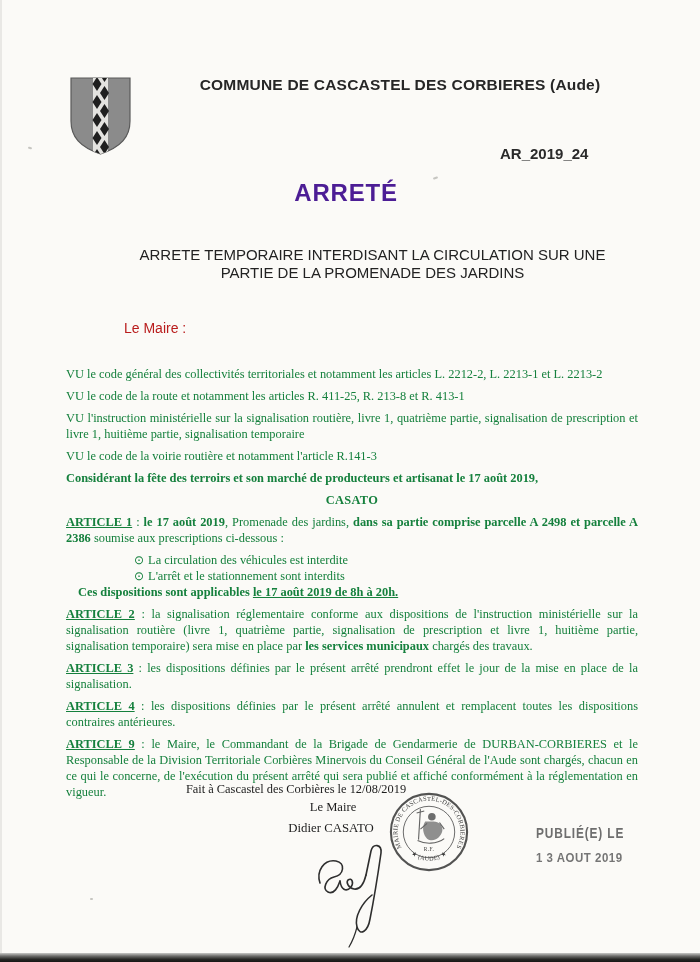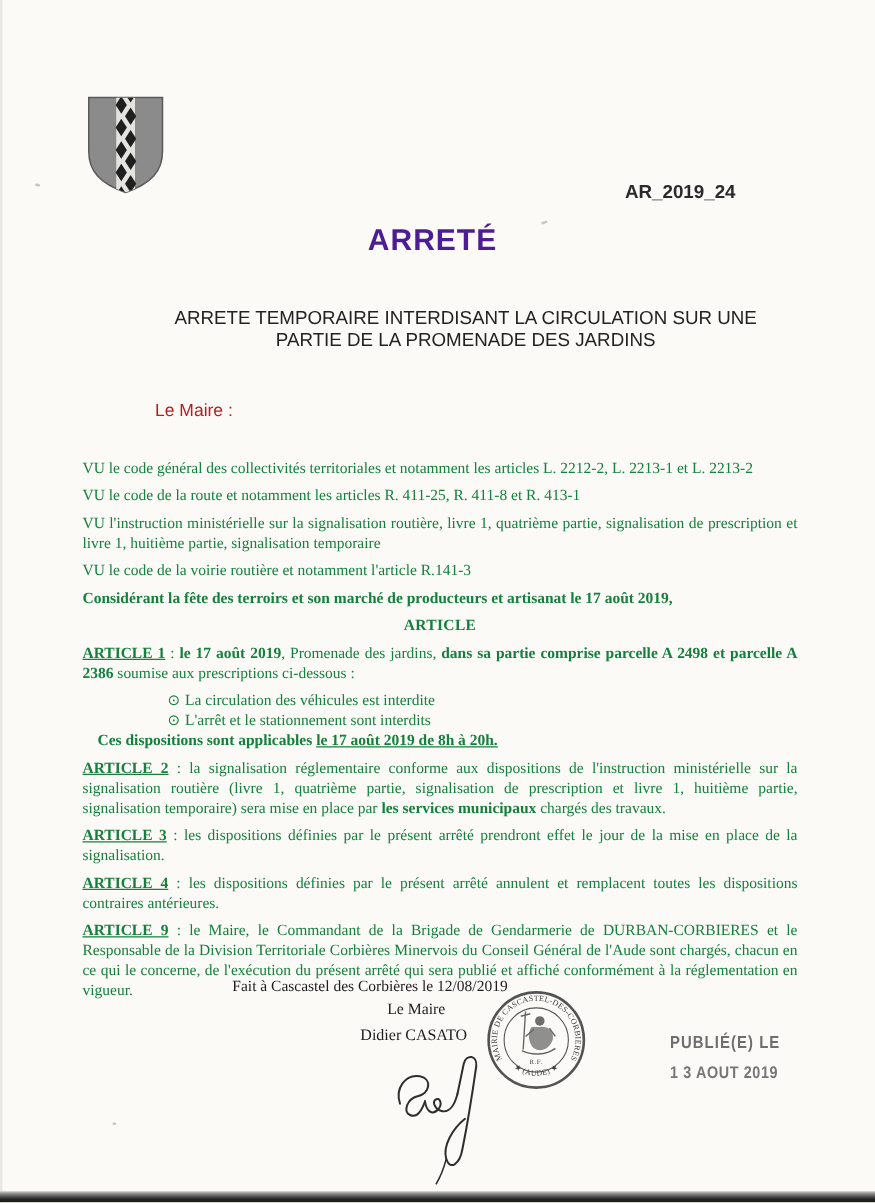--- a/index.html
+++ b/index.html
@@ -92,37 +92,38 @@
         <path d="M28 73 L32.5 80 L28 87 L23.5 80 Z"></path>
         <path d="M35.5 10 L40 17 L35.5 24 L31 17 Z"></path>
         <path d="M35.5 28 L40 35 L35.5 42 L31 35 Z"></path>
         <path d="M35.5 46 L40 53 L35.5 60 L31 53 Z"></path>
         <path d="M35.5 64 L40 71 L35.5 78 L31 71 Z"></path>
         <path d="M35.5 -8 L40 -1 L35.5 6 L31 -1 Z"></path>
       </g>
     </g>
   </svg>
 
+  <div class="header-title">COMMUNE DE CASCASTEL  DES CORBIERES (Aude)</div>
   <div class="doc-ref">AR_2019_24</div>
   <div class="doc-type">ARRETÉ</div>
 
   <div class="main-title">
     <div>ARRETE TEMPORAIRE INTERDISANT LA CIRCULATION SUR UNE</div>
     <div>PARTIE DE LA PROMENADE DES JARDINS</div>
   </div>
 
   <div class="salutation">Le Maire :</div>
 
   <div class="body-text">
     <p>VU le code général des collectivités territoriales et notamment les articles L. 2212-2, L. 2213-1 et L. 2213-2</p>
-    <p>VU le code de la route et notamment les articles R. 411-25, R. 411-8 et R. 413-1</p>
+    <p>VU le code de la route et notamment les articles R. 411-25, R. 213-8 et R. 413-1</p>
     <p>VU l'instruction ministérielle sur la signalisation routière, livre 1, quatrième partie, signalisation de prescription et livre 1, huitième partie, signalisation temporaire</p>
     <p>VU le code de la voirie routière et notamment l'article R.141-3</p>
     <p class="considerant">Considérant la fête des terroirs et son marché de producteurs et artisanat le 17 août 2019,</p>
-    <p class="arrete-heading">ARTICLE</p>
+    <p class="arrete-heading">CASATO</p>
 
     <p><span class="article-label">ARTICLE 1</span><span> : </span><span class="bold">le 17 août 2019</span><span>, Promenade des jardins, </span><span class="bold">dans sa partie comprise  parcelle A 2498 et parcelle A 2386</span><span> soumise aux prescriptions ci-dessous :</span></p>
     <p class="bullet-line"><span class="bullet-glyph">⊙</span><span>La circulation des véhicules est interdite</span></p>
     <p class="bullet-line"><span class="bullet-glyph">⊙</span><span>L'arrêt et le stationnement sont interdits</span></p>
     <p class="applicable"><span>Ces dispositions sont applicables </span><span class="underline">le 17 août 2019 de 8h à 20h.</span></p>
 
     <p><span class="article-label">ARTICLE 2</span><span> : la signalisation réglementaire conforme aux dispositions de l'instruction ministérielle sur la signalisation routière (livre 1, quatrième partie, signalisation de prescription et livre 1, huitième partie, signalisation temporaire) sera mise en place par </span><span class="bold">les services municipaux</span><span>  chargés des travaux.</span></p>
 
     <p><span class="article-label">ARTICLE 3</span><span> : les dispositions définies par le présent arrêté prendront effet le jour de la mise en place de la signalisation.</span></p>
 

